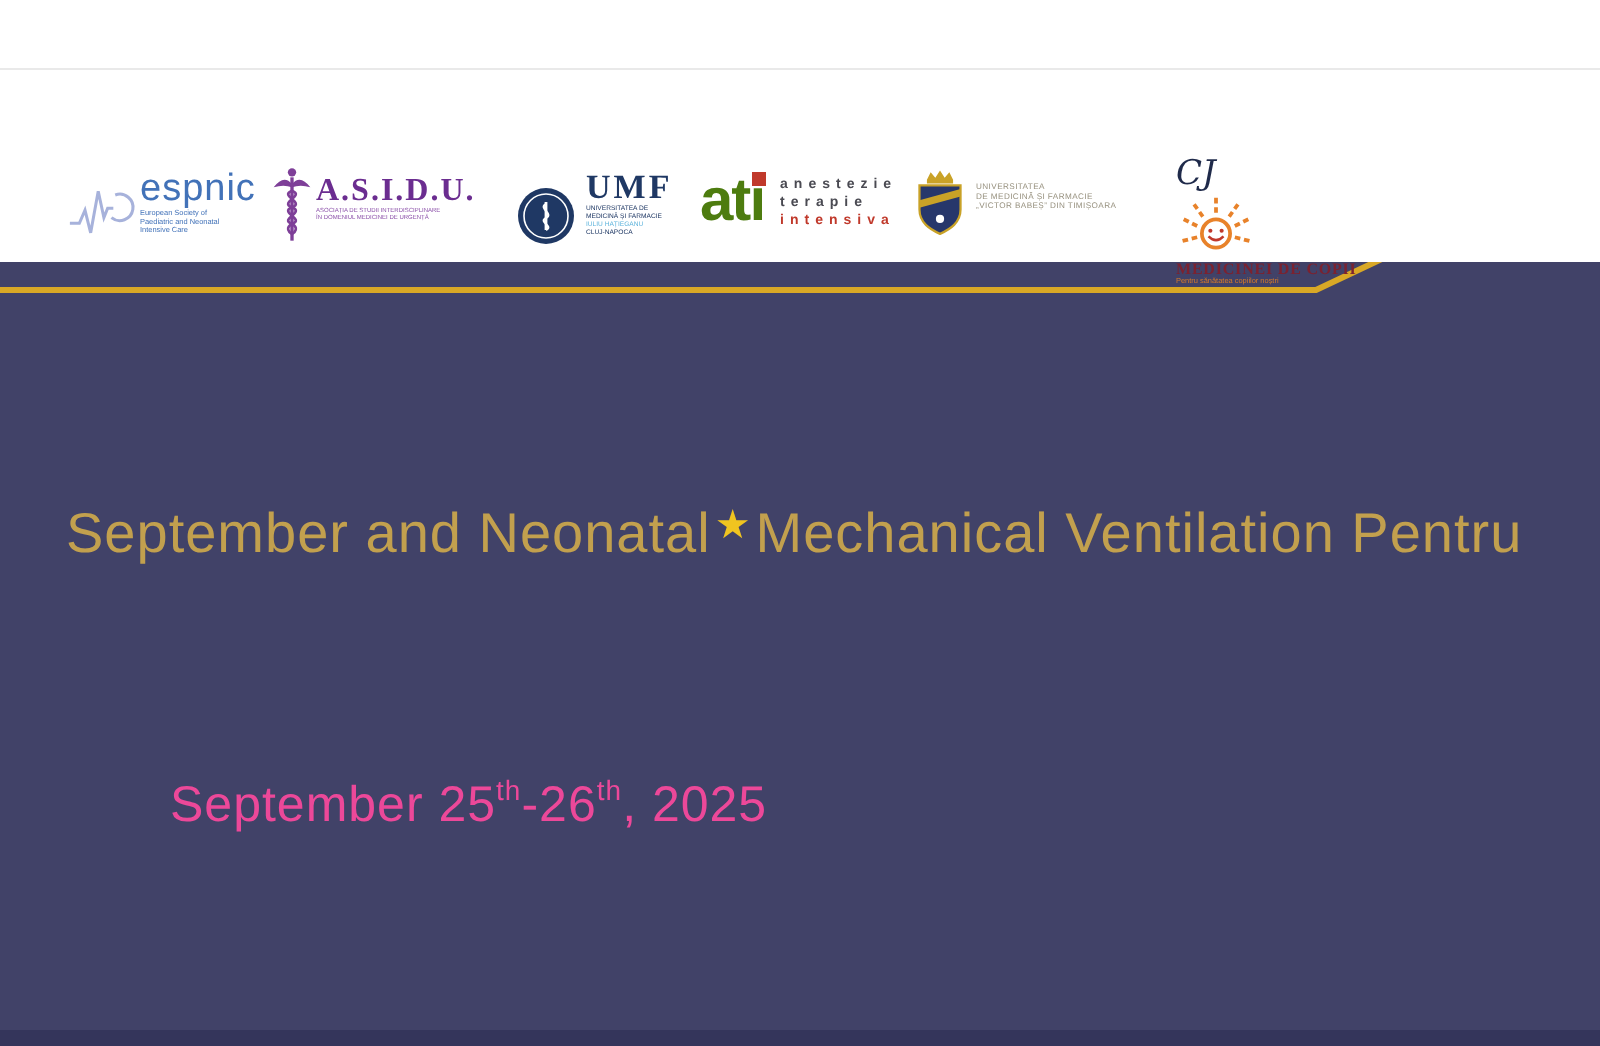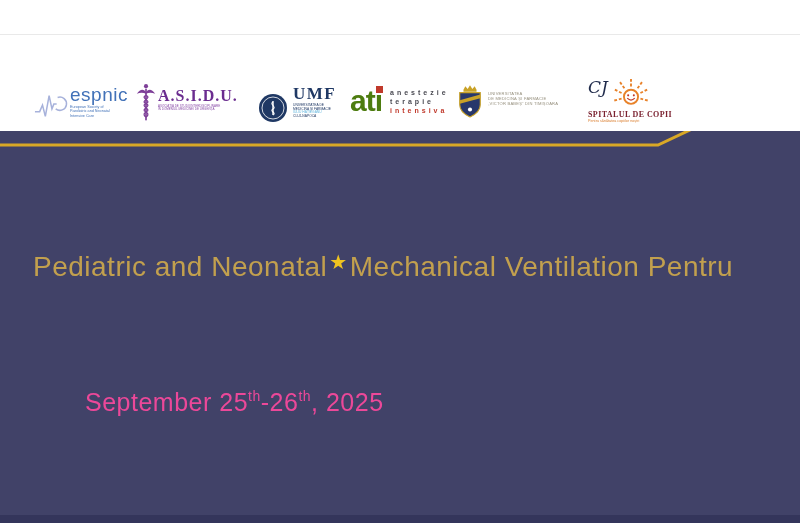--- a/index.html
+++ b/index.html
@@ -43,21 +43,21 @@
   .ati-lines { margin-left:8px; font-size:7px; font-weight:bold; letter-spacing:3px; line-height:9px; color:#4a4a52; }
   .ati-lines .red { color:#c0392b; }
 
   
   .logo-uvb { left:456px; top:50px; }
   .uvb-text { margin-left:4px; }
   .uvb-lines { transform:scale(.68); color:#97917f; letter-spacing:.3px; }
 
   
   .logo-spital { left:588px; top:42px; display:block; }
-  .spital-top { display:flex; align-items:flex-start; }
+  .spital-top { display:flex; align-items:flex-start;flex-direction:column; }
   .spital-cj { font-family:"DejaVu Serif", serif; font-style:italic; font-size:17px; color:#1f2a4a; line-height:20px; margin-right:3px; }
   .spital-name { font-family:"Liberation Serif", serif; font-weight:bold; font-size:8px; letter-spacing:.4px; color:#7b2230; margin-top:1px; }
   .spital-tag { color:#d97a28; transform:scale(.62); }
 
   
   .bg-svg { position:absolute; left:0; top:0; z-index:1; }
   .bottom-bar { position:absolute; left:0; bottom:0; width:800px; height:8px; background:#34355b; z-index:3; }
 
   
   .title-block { position:absolute; left:33px; top:247px; z-index:4; color:#c2a04e; font-weight:300; font-size:28px; letter-spacing:.5px; line-height:40px; }
@@ -170,27 +170,27 @@
             <line x1="30" y1="17" x2="38" y2="13"></line>
             <line x1="10" y1="23" x2="2" y2="25"></line>
             <line x1="30" y1="23" x2="38" y2="25"></line>
           </g>
           <circle cx="20" cy="21" r="7.5" fill="#ffffff" stroke="#e8822a" stroke-width="2"></circle>
           <circle cx="17" cy="19.5" r="1.1" fill="#c0392b"></circle>
           <circle cx="23" cy="19.5" r="1.1" fill="#c0392b"></circle>
           <path d="M16,22.5 Q20,26.5 24,22.5" fill="none" stroke="#c0392b" stroke-width="1.3"></path>
         </svg>
       </div>
-      <div class="spital-name">SPITALUL DE COPII</div>
+      <div class="spital-name">MEDICINEI DE COPII</div>
       <div class="tiny spital-tag">Pentru sănătatea copiilor noștri</div>
     </div>
 
   </div>
 
   <div class="title-block">
-    <div class="title-line1"><span>Pediatric and Neonatal</span><span class="title-star">★</span><span>Mechanical Ventilation Pentru</span></div>
+    <div class="title-line1"><span>September and Neonatal</span><span class="title-star">★</span><span>Mechanical Ventilation Pentru</span></div>
   </div>
 
   <div class="date-block"><span>September 25</span><sup>th</sup><span>-26</span><sup>th</sup><span>, 2025</span></div>
 
   <div class="bottom-bar"></div>
 
 </div>
 
 </body></html>

